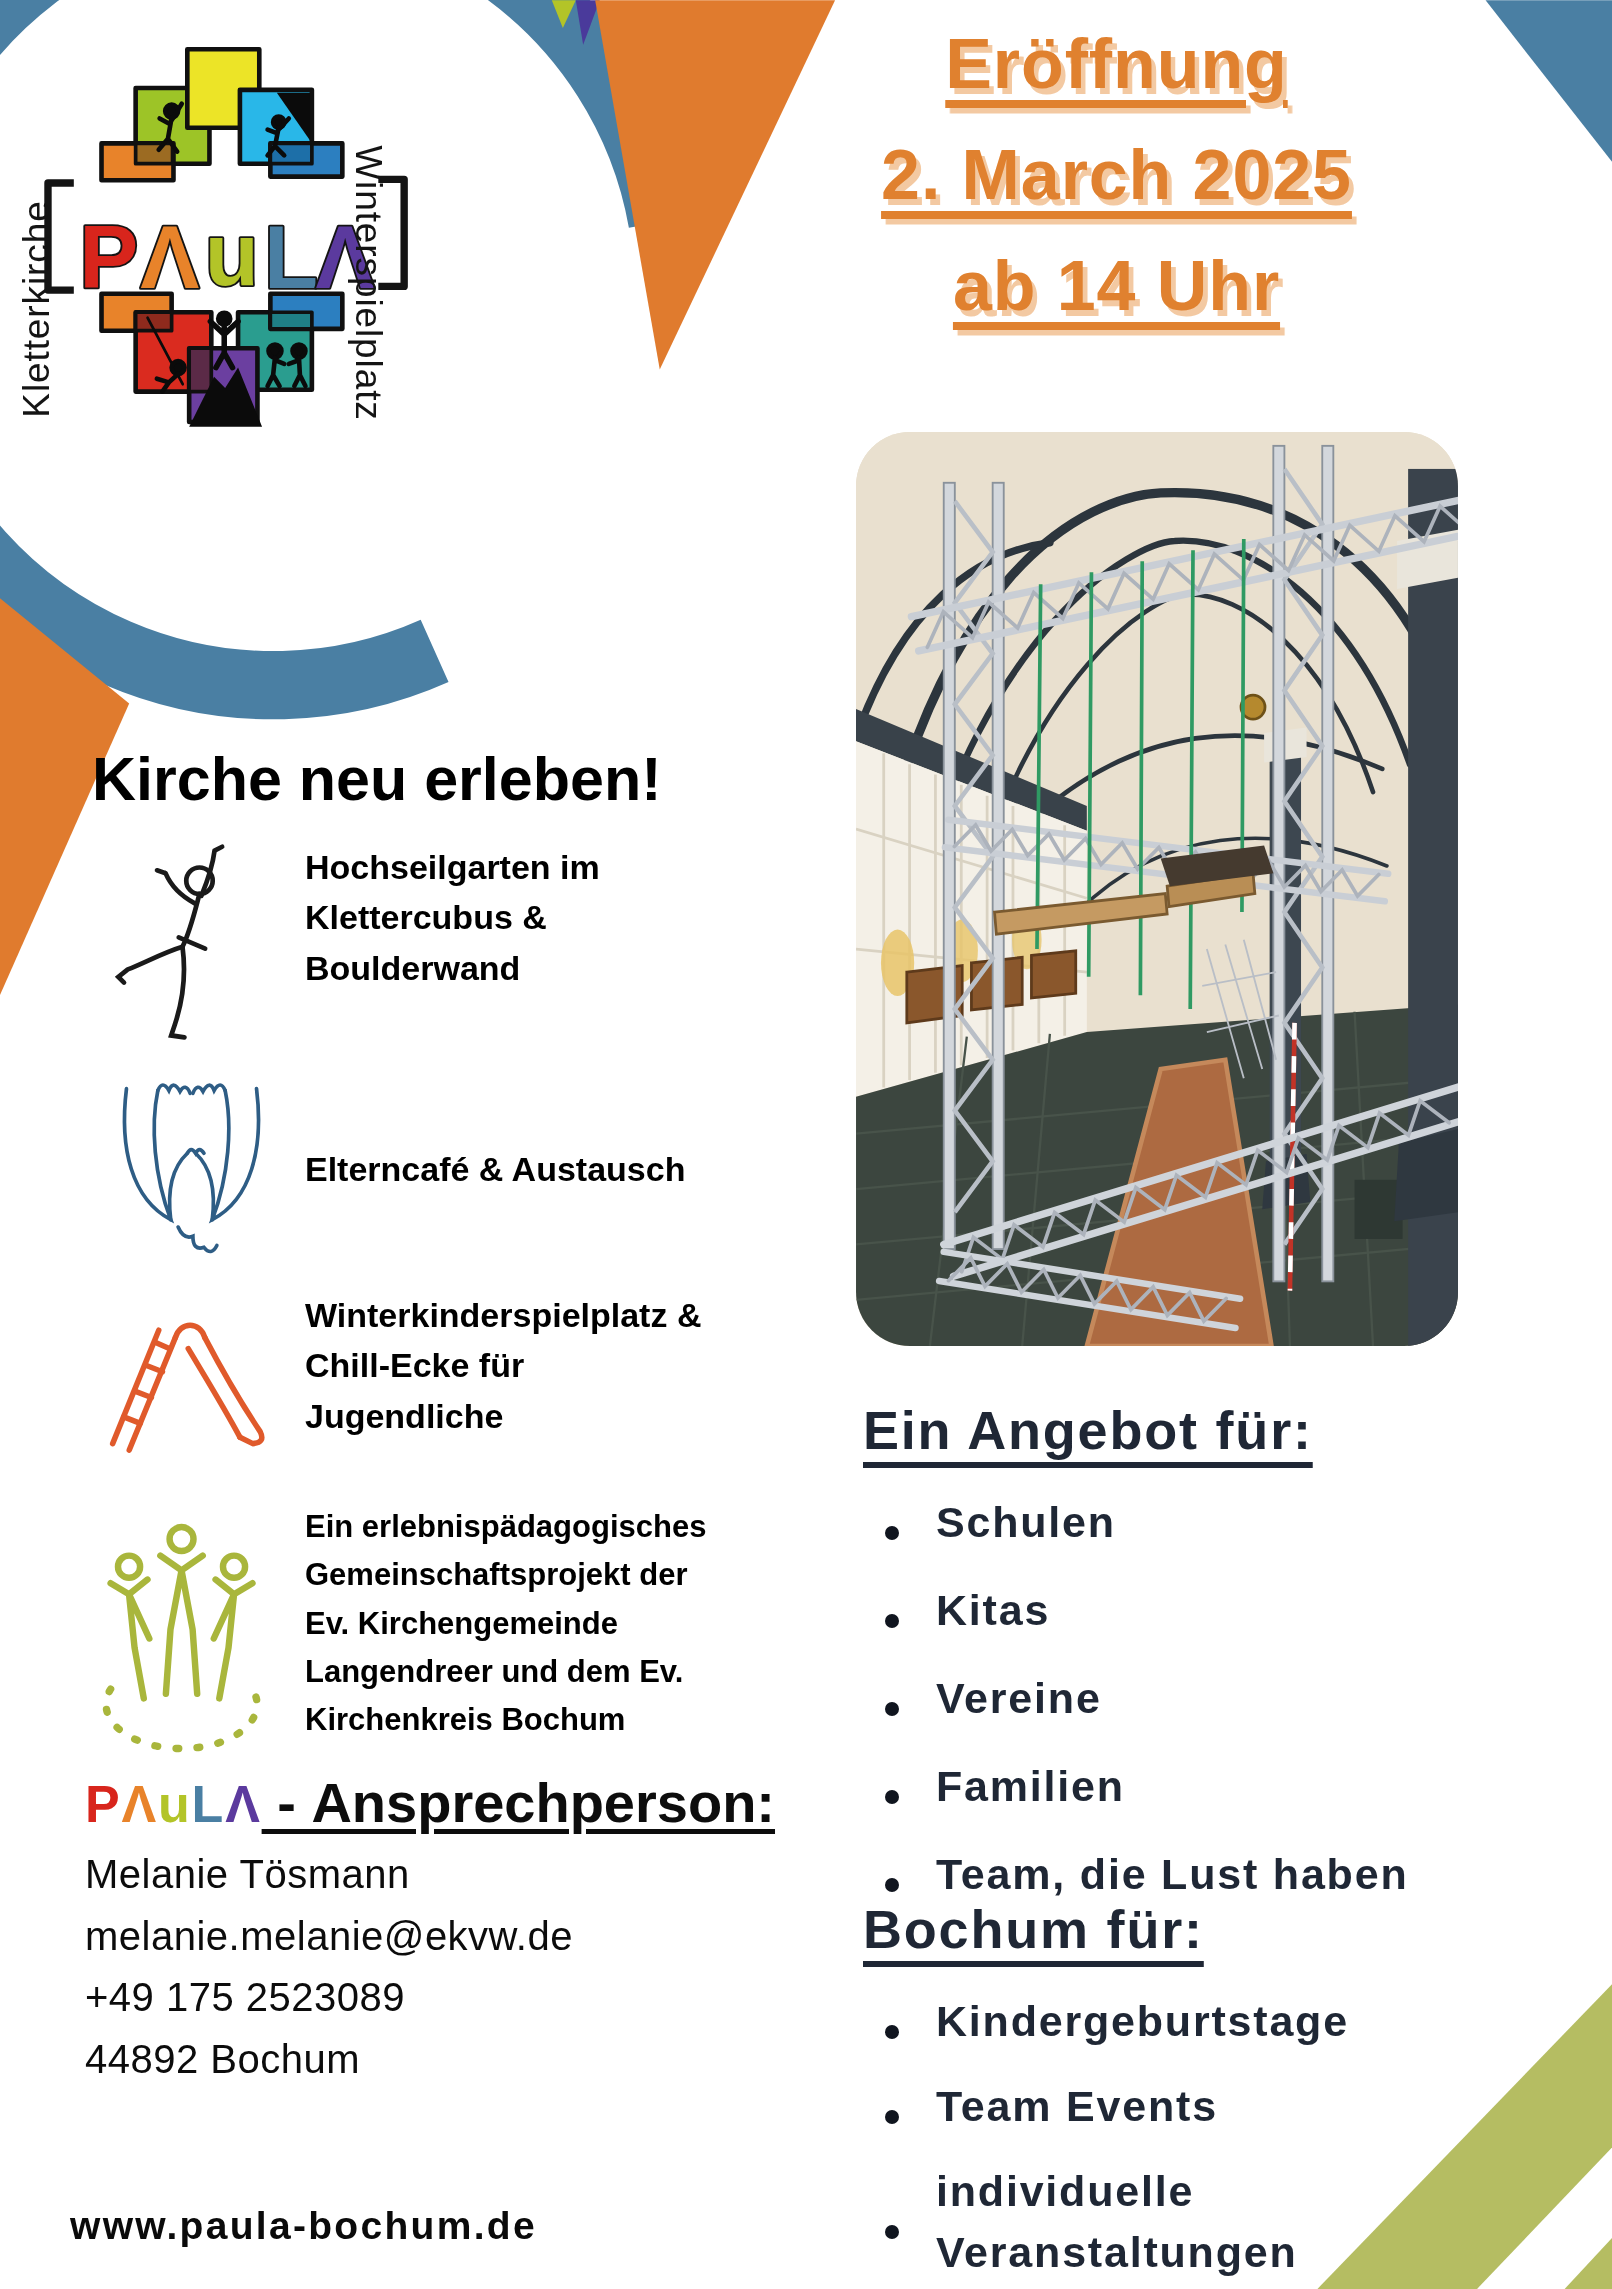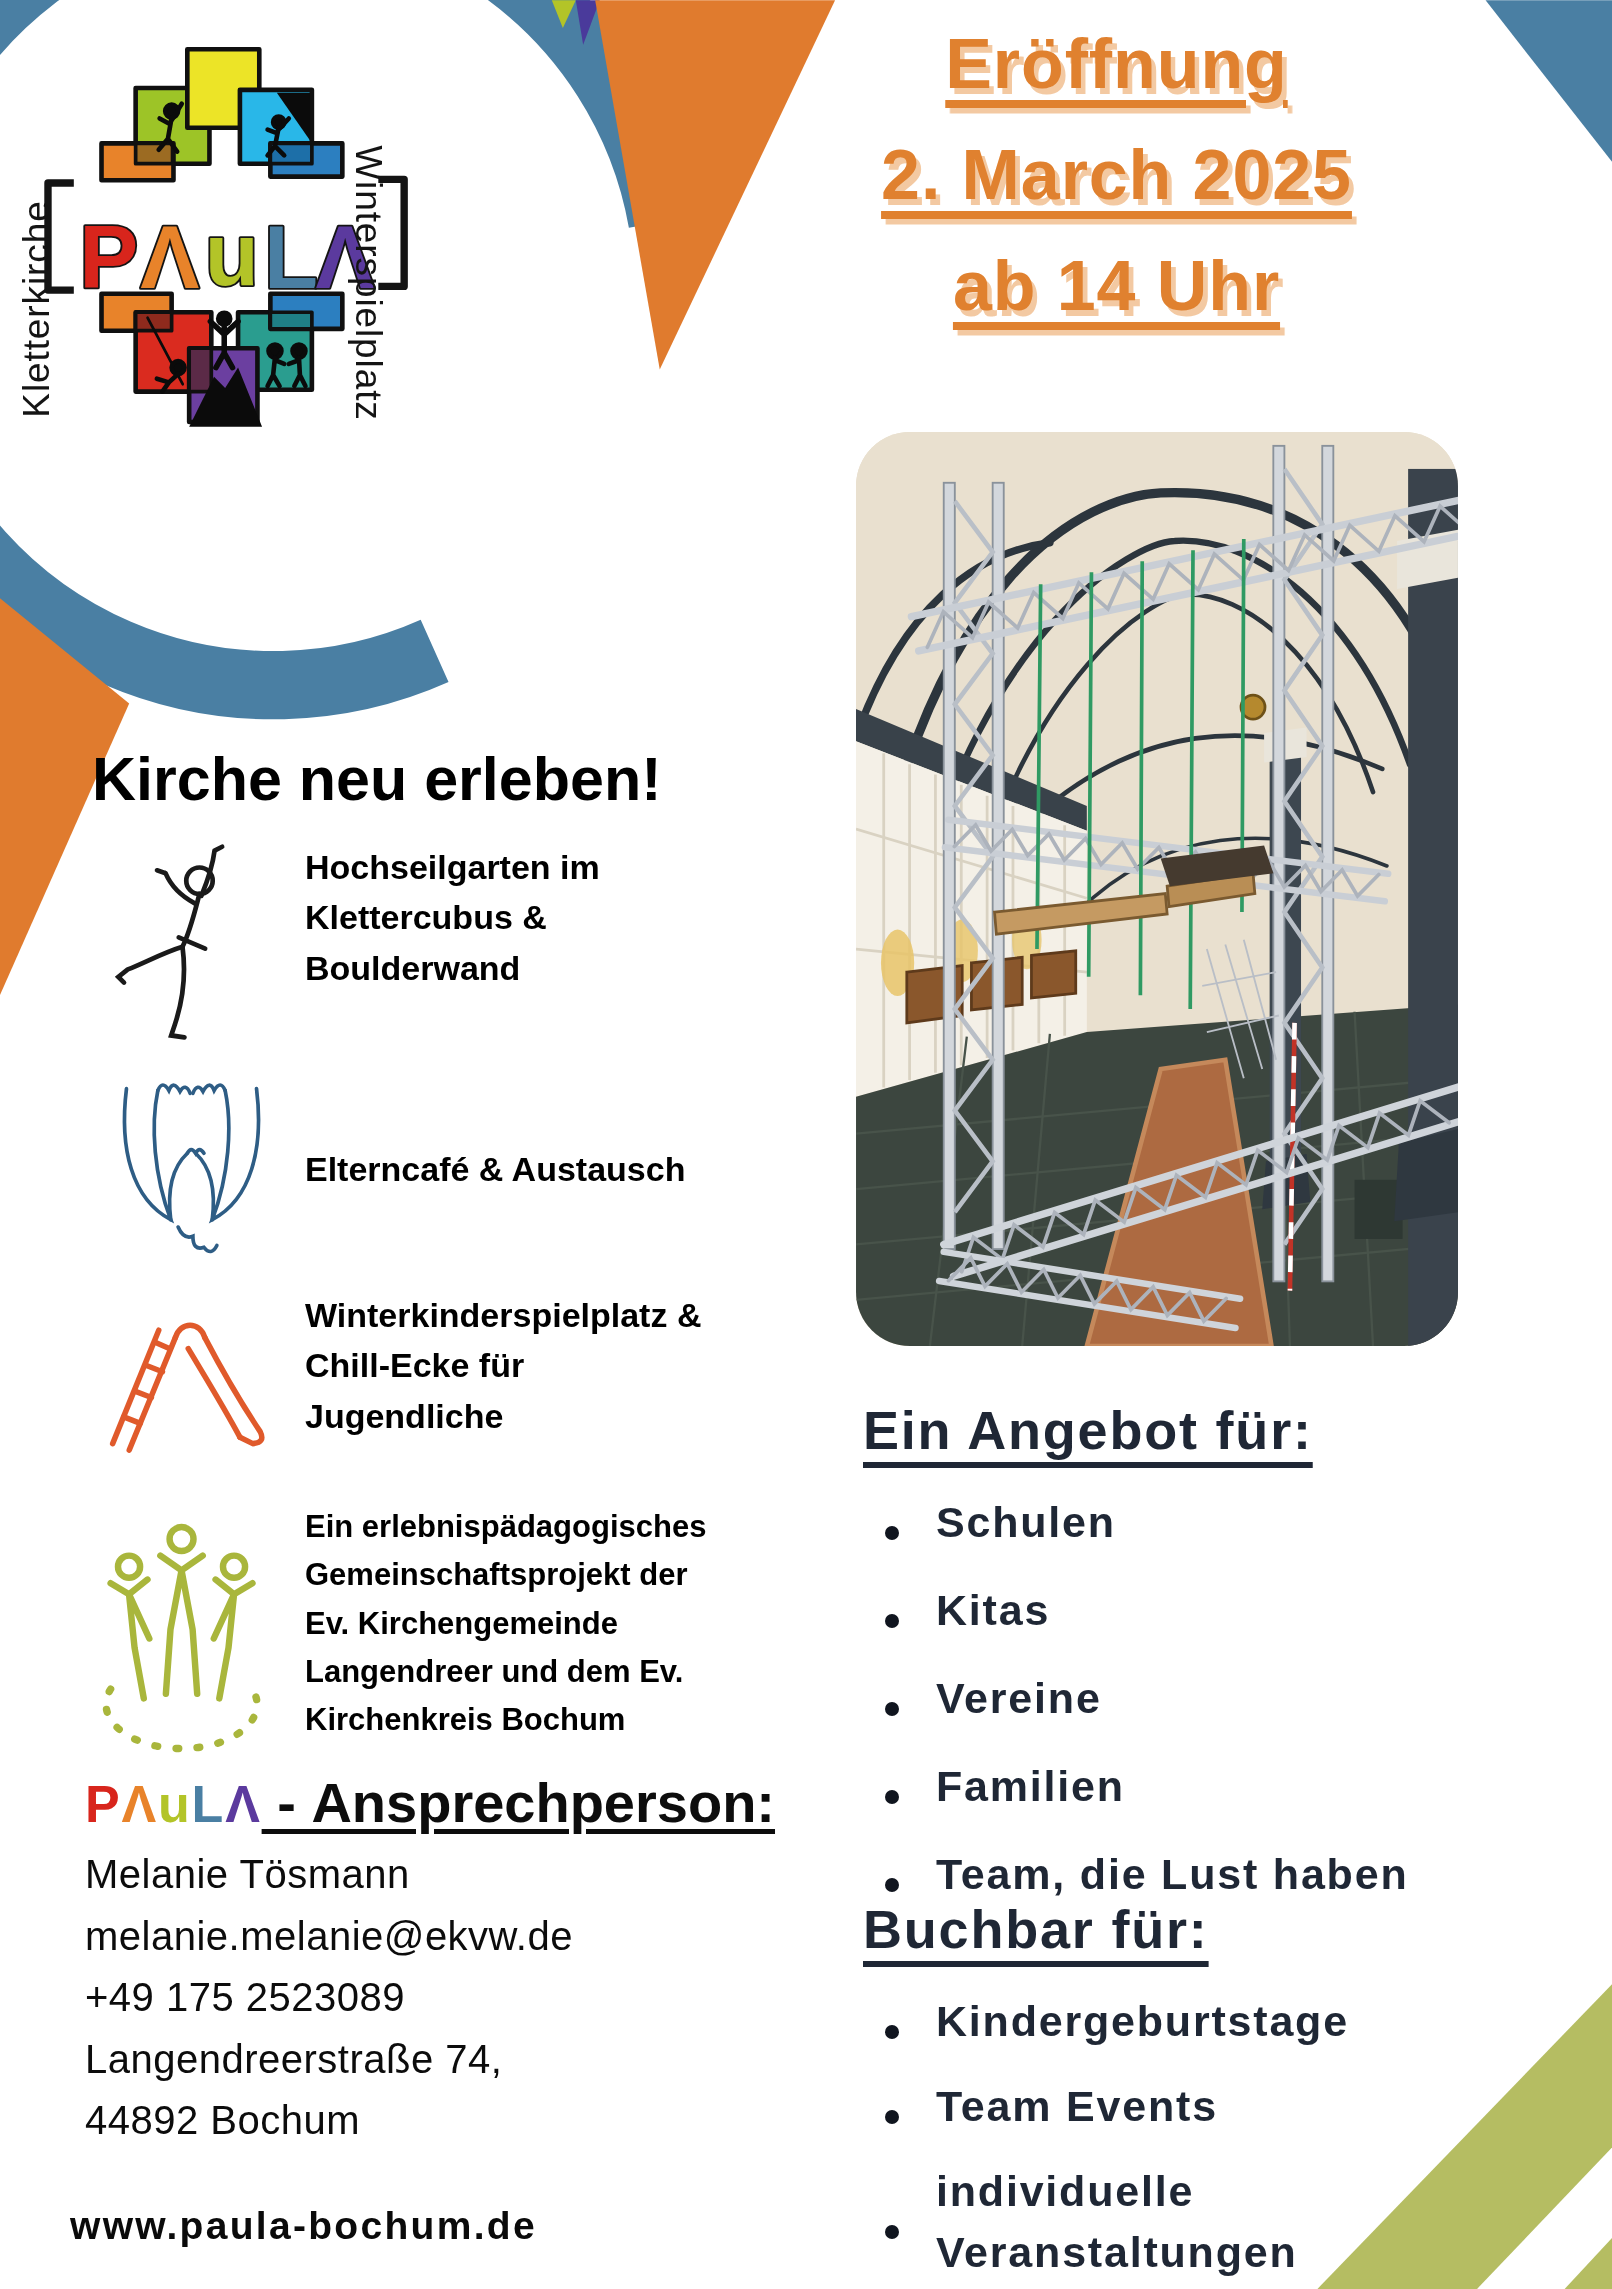--- a/index.html
+++ b/index.html
@@ -333,21 +333,20 @@
 Langendreer und dem Ev.
 Kirchenkreis Bochum</div>
 
   <div class="contact-heading">
     <span class="plet lc0">P</span><span class="plet lc1">Λ</span><span class="plet lc2">u</span><span class="plet lc3">L</span><span class="plet lc4">Λ</span><span class="suffix"> - Ansprechperson:</span>
   </div>
   <div class="contact-lines">
     <div>Melanie Tösmann</div>
     <div>melanie.melanie@ekvw.de</div>
     <div>+49 175 2523089</div>
-    <div>Langendreerstraße 74,</div>
     <div>44892 Bochum</div>
   </div>
   <div class="website">www.paula-bochum.de</div>
 
   <div class="list-block offer">
     <h2 class="list-title">Ein Angebot für:</h2>
     <ul class="bullets">
       <li>
           <span class="dot"></span>
           <span>Schulen</span>
@@ -365,21 +364,21 @@
           <span>Familien</span>
         </li>
       <li>
           <span class="dot"></span>
           <span>Team, die Lust haben</span>
         </li>
     </ul>
   </div>
 
   <div class="list-block booking">
-    <h2 class="list-title">Buchbar für:</h2>
+    <h2 class="list-title">Bochum für:</h2>
     <ul class="bullets">
       <li>
           <span class="dot"></span>
           <span>Kindergeburtstage</span>
         </li>
       <li>
           <span class="dot"></span>
           <span>Team Events</span>
         </li>
       <li>

